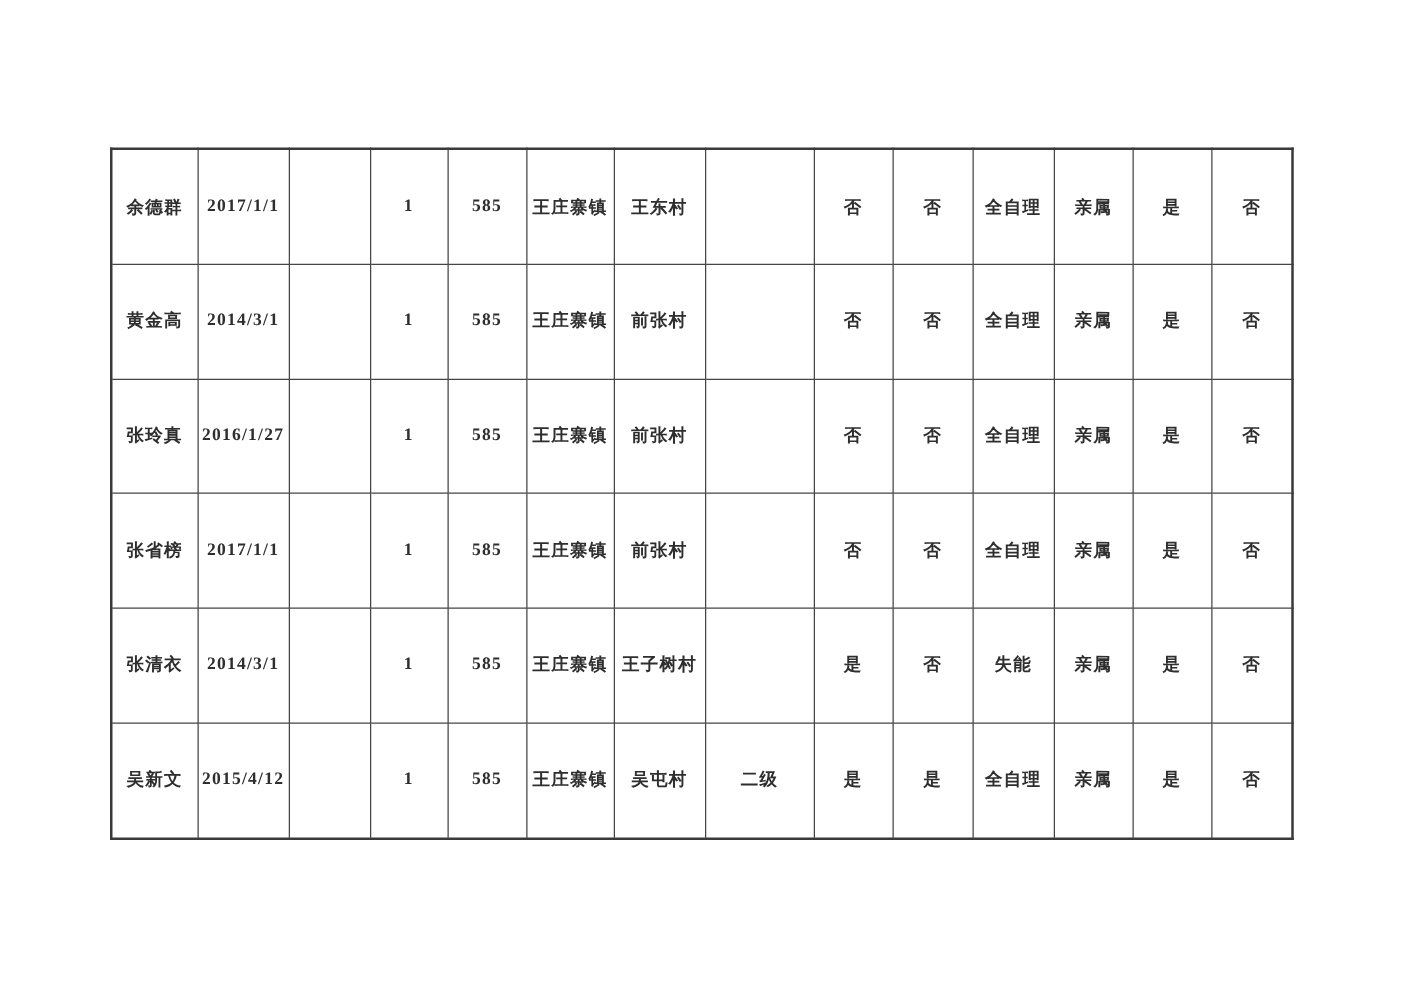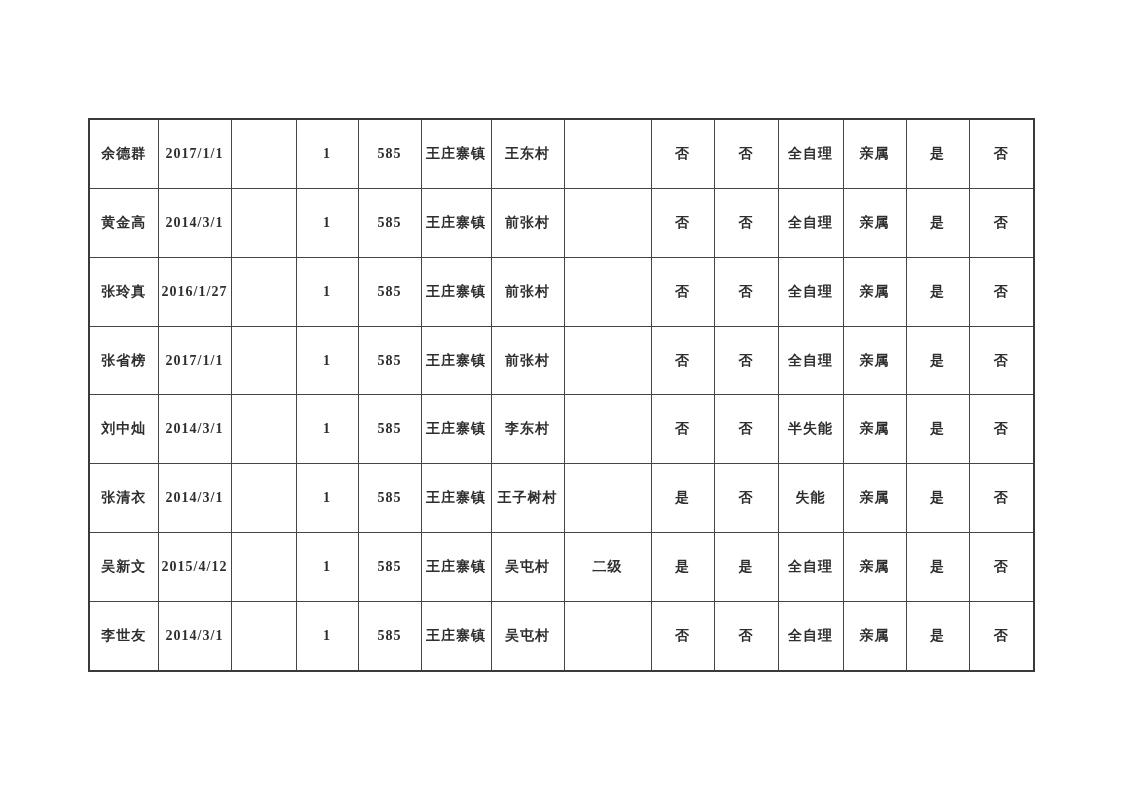--- a/index.html
+++ b/index.html
@@ -129,36 +129,20 @@
           <td>前张村</td>
           <td></td>
           <td>否</td>
           <td>否</td>
           <td>全自理</td>
           <td>亲属</td>
           <td>是</td>
           <td>否</td>
         </tr>
         <tr>
-          <td>刘中灿</td>
-          <td class="num">2014/3/1</td>
-          <td></td>
-          <td class="num">1</td>
-          <td class="num">585</td>
-          <td>王庄寨镇</td>
-          <td>李东村</td>
-          <td></td>
-          <td>否</td>
-          <td>否</td>
-          <td>半失能</td>
-          <td>亲属</td>
-          <td>是</td>
-          <td>否</td>
-        </tr>
-        <tr>
           <td>张清衣</td>
           <td class="num">2014/3/1</td>
           <td></td>
           <td class="num">1</td>
           <td class="num">585</td>
           <td>王庄寨镇</td>
           <td>王子树村</td>
           <td></td>
           <td>是</td>
           <td>否</td>
@@ -176,31 +160,15 @@
           <td>王庄寨镇</td>
           <td>吴屯村</td>
           <td>二级</td>
           <td>是</td>
           <td>是</td>
           <td>全自理</td>
           <td>亲属</td>
           <td>是</td>
           <td>否</td>
         </tr>
-        <tr>
-          <td>李世友</td>
-          <td class="num">2014/3/1</td>
-          <td></td>
-          <td class="num">1</td>
-          <td class="num">585</td>
-          <td>王庄寨镇</td>
-          <td>吴屯村</td>
-          <td></td>
-          <td>否</td>
-          <td>否</td>
-          <td>全自理</td>
-          <td>亲属</td>
-          <td>是</td>
-          <td>否</td>
-        </tr>
       </tbody>
   </table>
 </div>
 
 </body></html>

